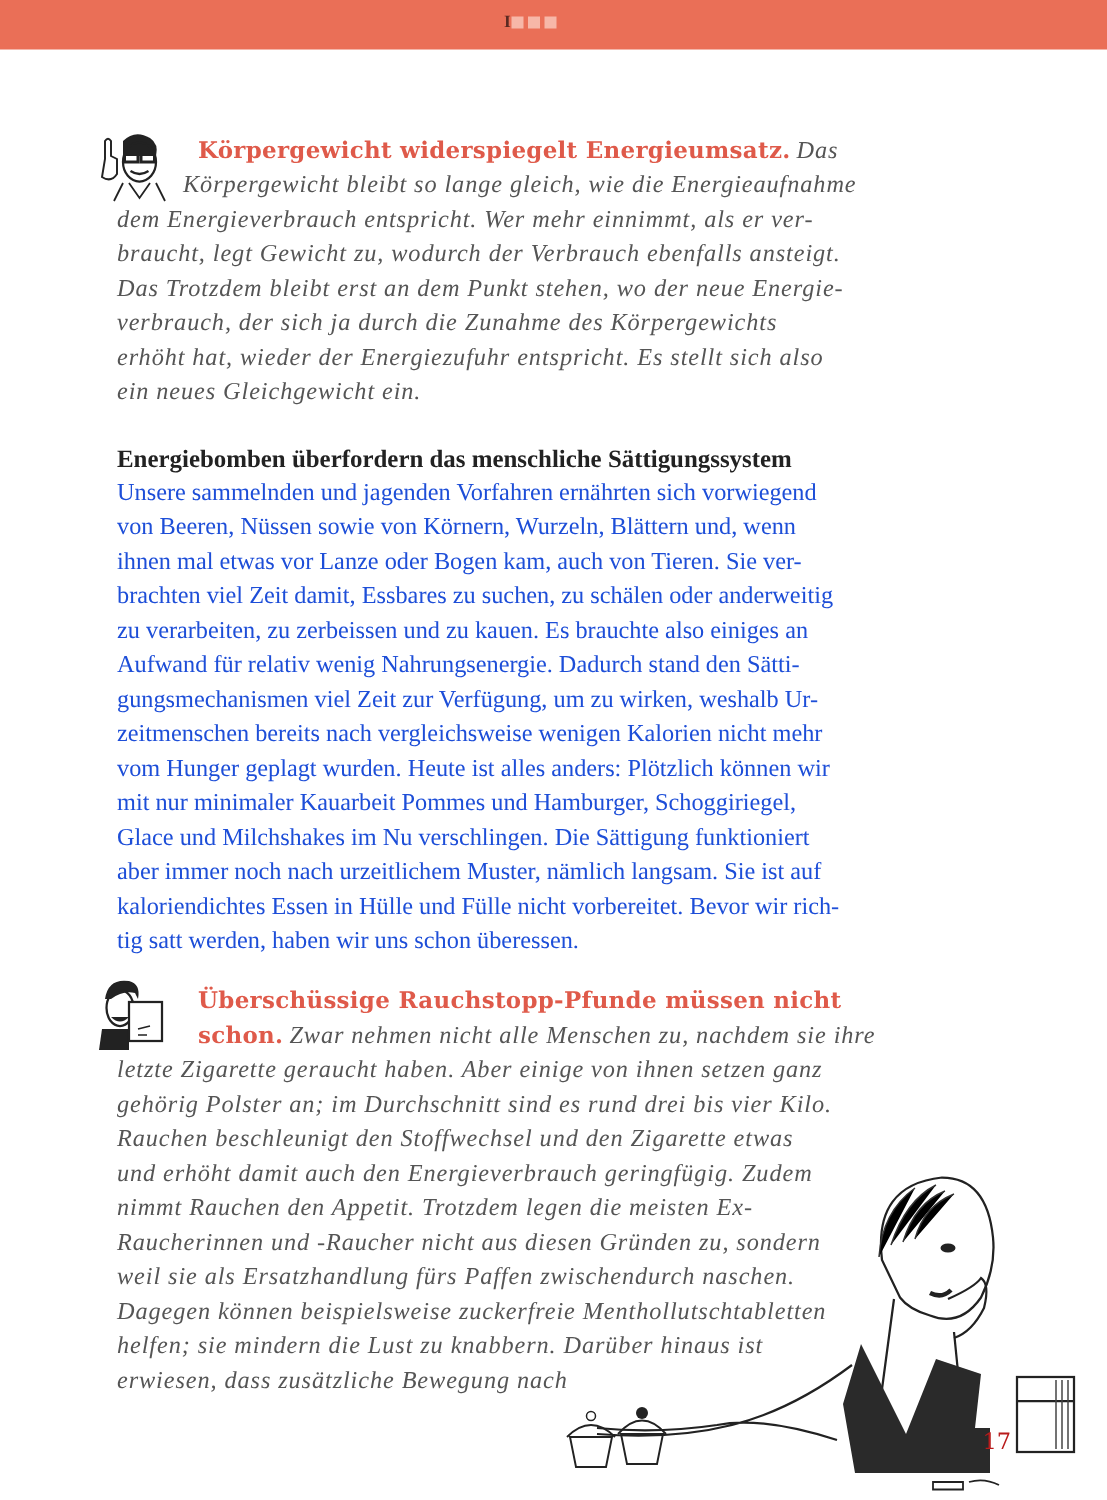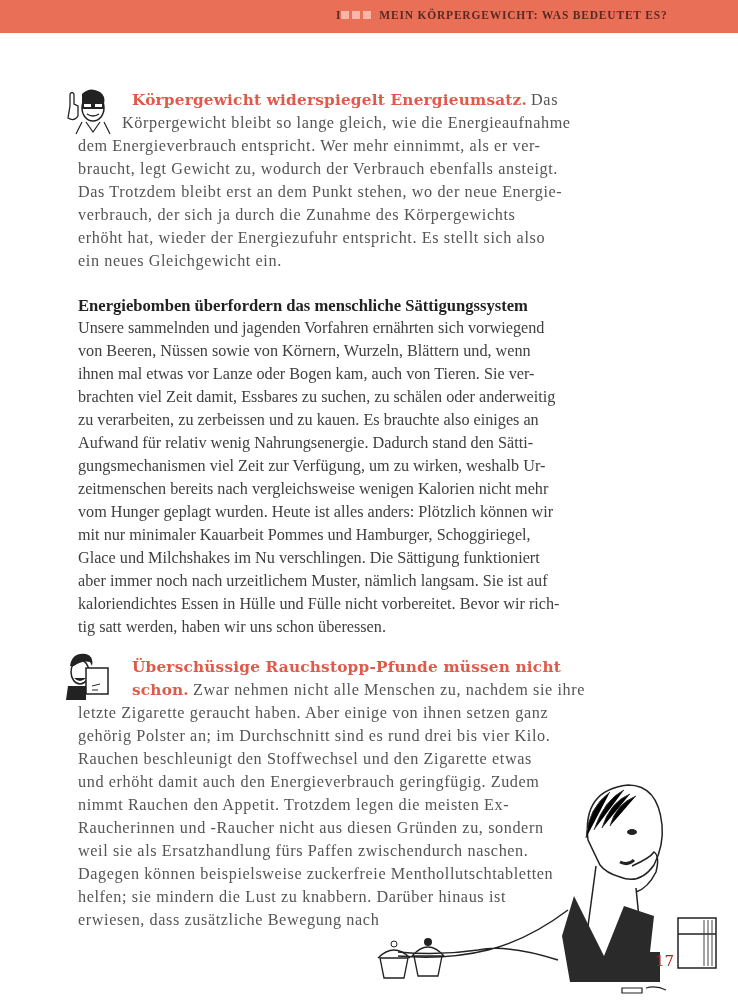--- a/index.html
+++ b/index.html
@@ -18,41 +18,40 @@
     font-size: 11.5px; letter-spacing: 0.8px; color: #5a2a22;
     display: flex; align-items: center; white-space: nowrap;
   }
   .running-head .sq {
     display: inline-block; width: 8px; height: 8px; background: #f7b7a8; margin-right: 3px;
   }
   .running-head .sq:first-of-type { margin-left: 6px; }
   .running-head .title { margin-left: 5px; }
 
   .line { position: absolute; left: 78px; white-space: nowrap; font-size: 16.2px; }
-  .it { color: #555; letter-spacing: 0.6px; }
-  .rm { color: #404040; }
+  .it { font-style: italic; color: #555; letter-spacing: 0.6px; }
+  .rm { color: #1d4ed8; }
   .tip-head { font-family: "DejaVu Serif", serif; font-weight: bold; color: #df5a4a; font-style: normal; font-size: 15.3px; letter-spacing: 0.2px; margin-left: 10px; }
   .h2 { font-weight: bold; color: #222; }
 
   .icon { position: absolute; }
   .page-number {
     position: absolute; left: 655px; top: 952px;
     font-family: "DejaVu Serif", serif; font-size: 15px; color: #b91c1c;
   }
 </style>
 </head>
 <body>
 
 <div class="header-band">
   <div class="running-head">
     <span>I</span>
     <span class="sq"></span>
     <span class="sq"></span>
     <span class="sq"></span>
-    <span class="title">MEIN KÖRPERGEWICHT: WAS BEDEUTET ES?</span>
   </div>
 </div>
 
 <svg class="icon" style="left:62px;top:86px" width="52" height="50" viewBox="0 0 52 50">
   <path d="M20 8 q8 -8 18 -2 q6 4 4 12 l-22 0 z" fill="#222"></path>
   <ellipse cx="31" cy="22" rx="11" ry="13" fill="none" stroke="#222" stroke-width="1.5"></ellipse>
   <rect x="21" y="15" width="9" height="7" fill="none" stroke="#222" stroke-width="2"></rect>
   <rect x="32" y="15" width="9" height="7" fill="none" stroke="#222" stroke-width="2"></rect>
   <path d="M25 28 q6 4 12 0" fill="none" stroke="#222" stroke-width="1.5"></path>
   <path d="M20 36 l-6 12 M42 36 l6 12 M24 36 l7 10 l7 -10" fill="none" stroke="#222" stroke-width="1.2"></path>

